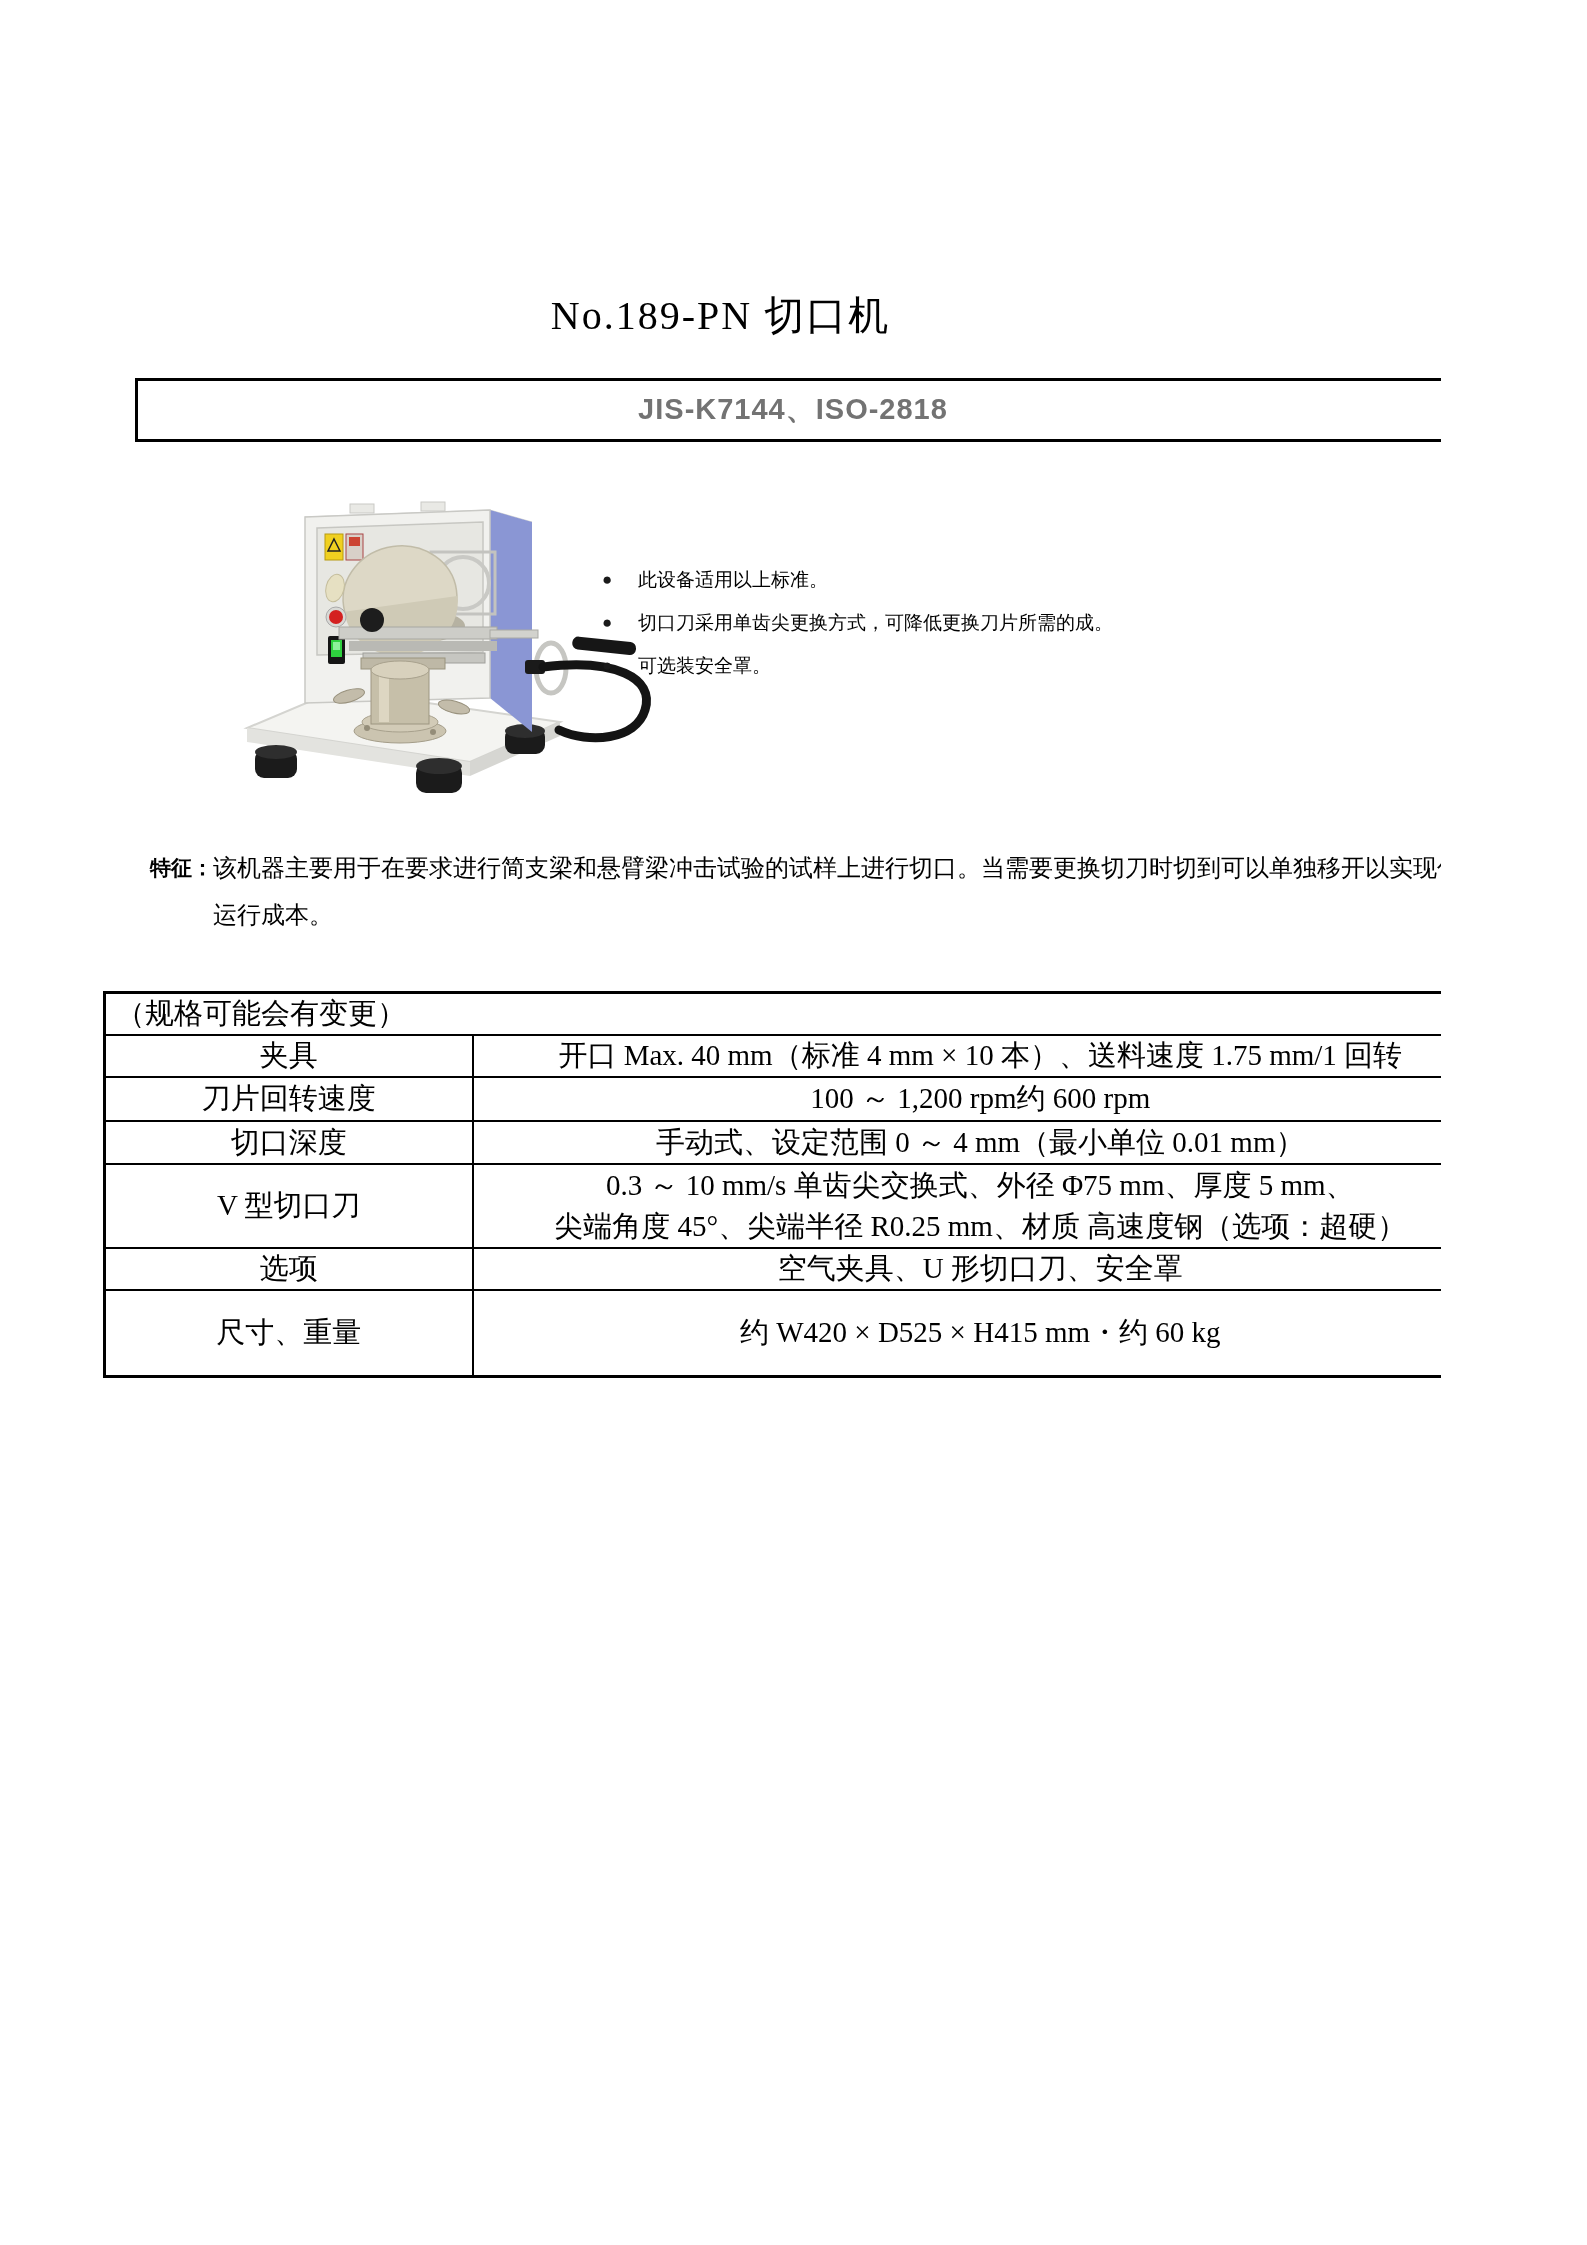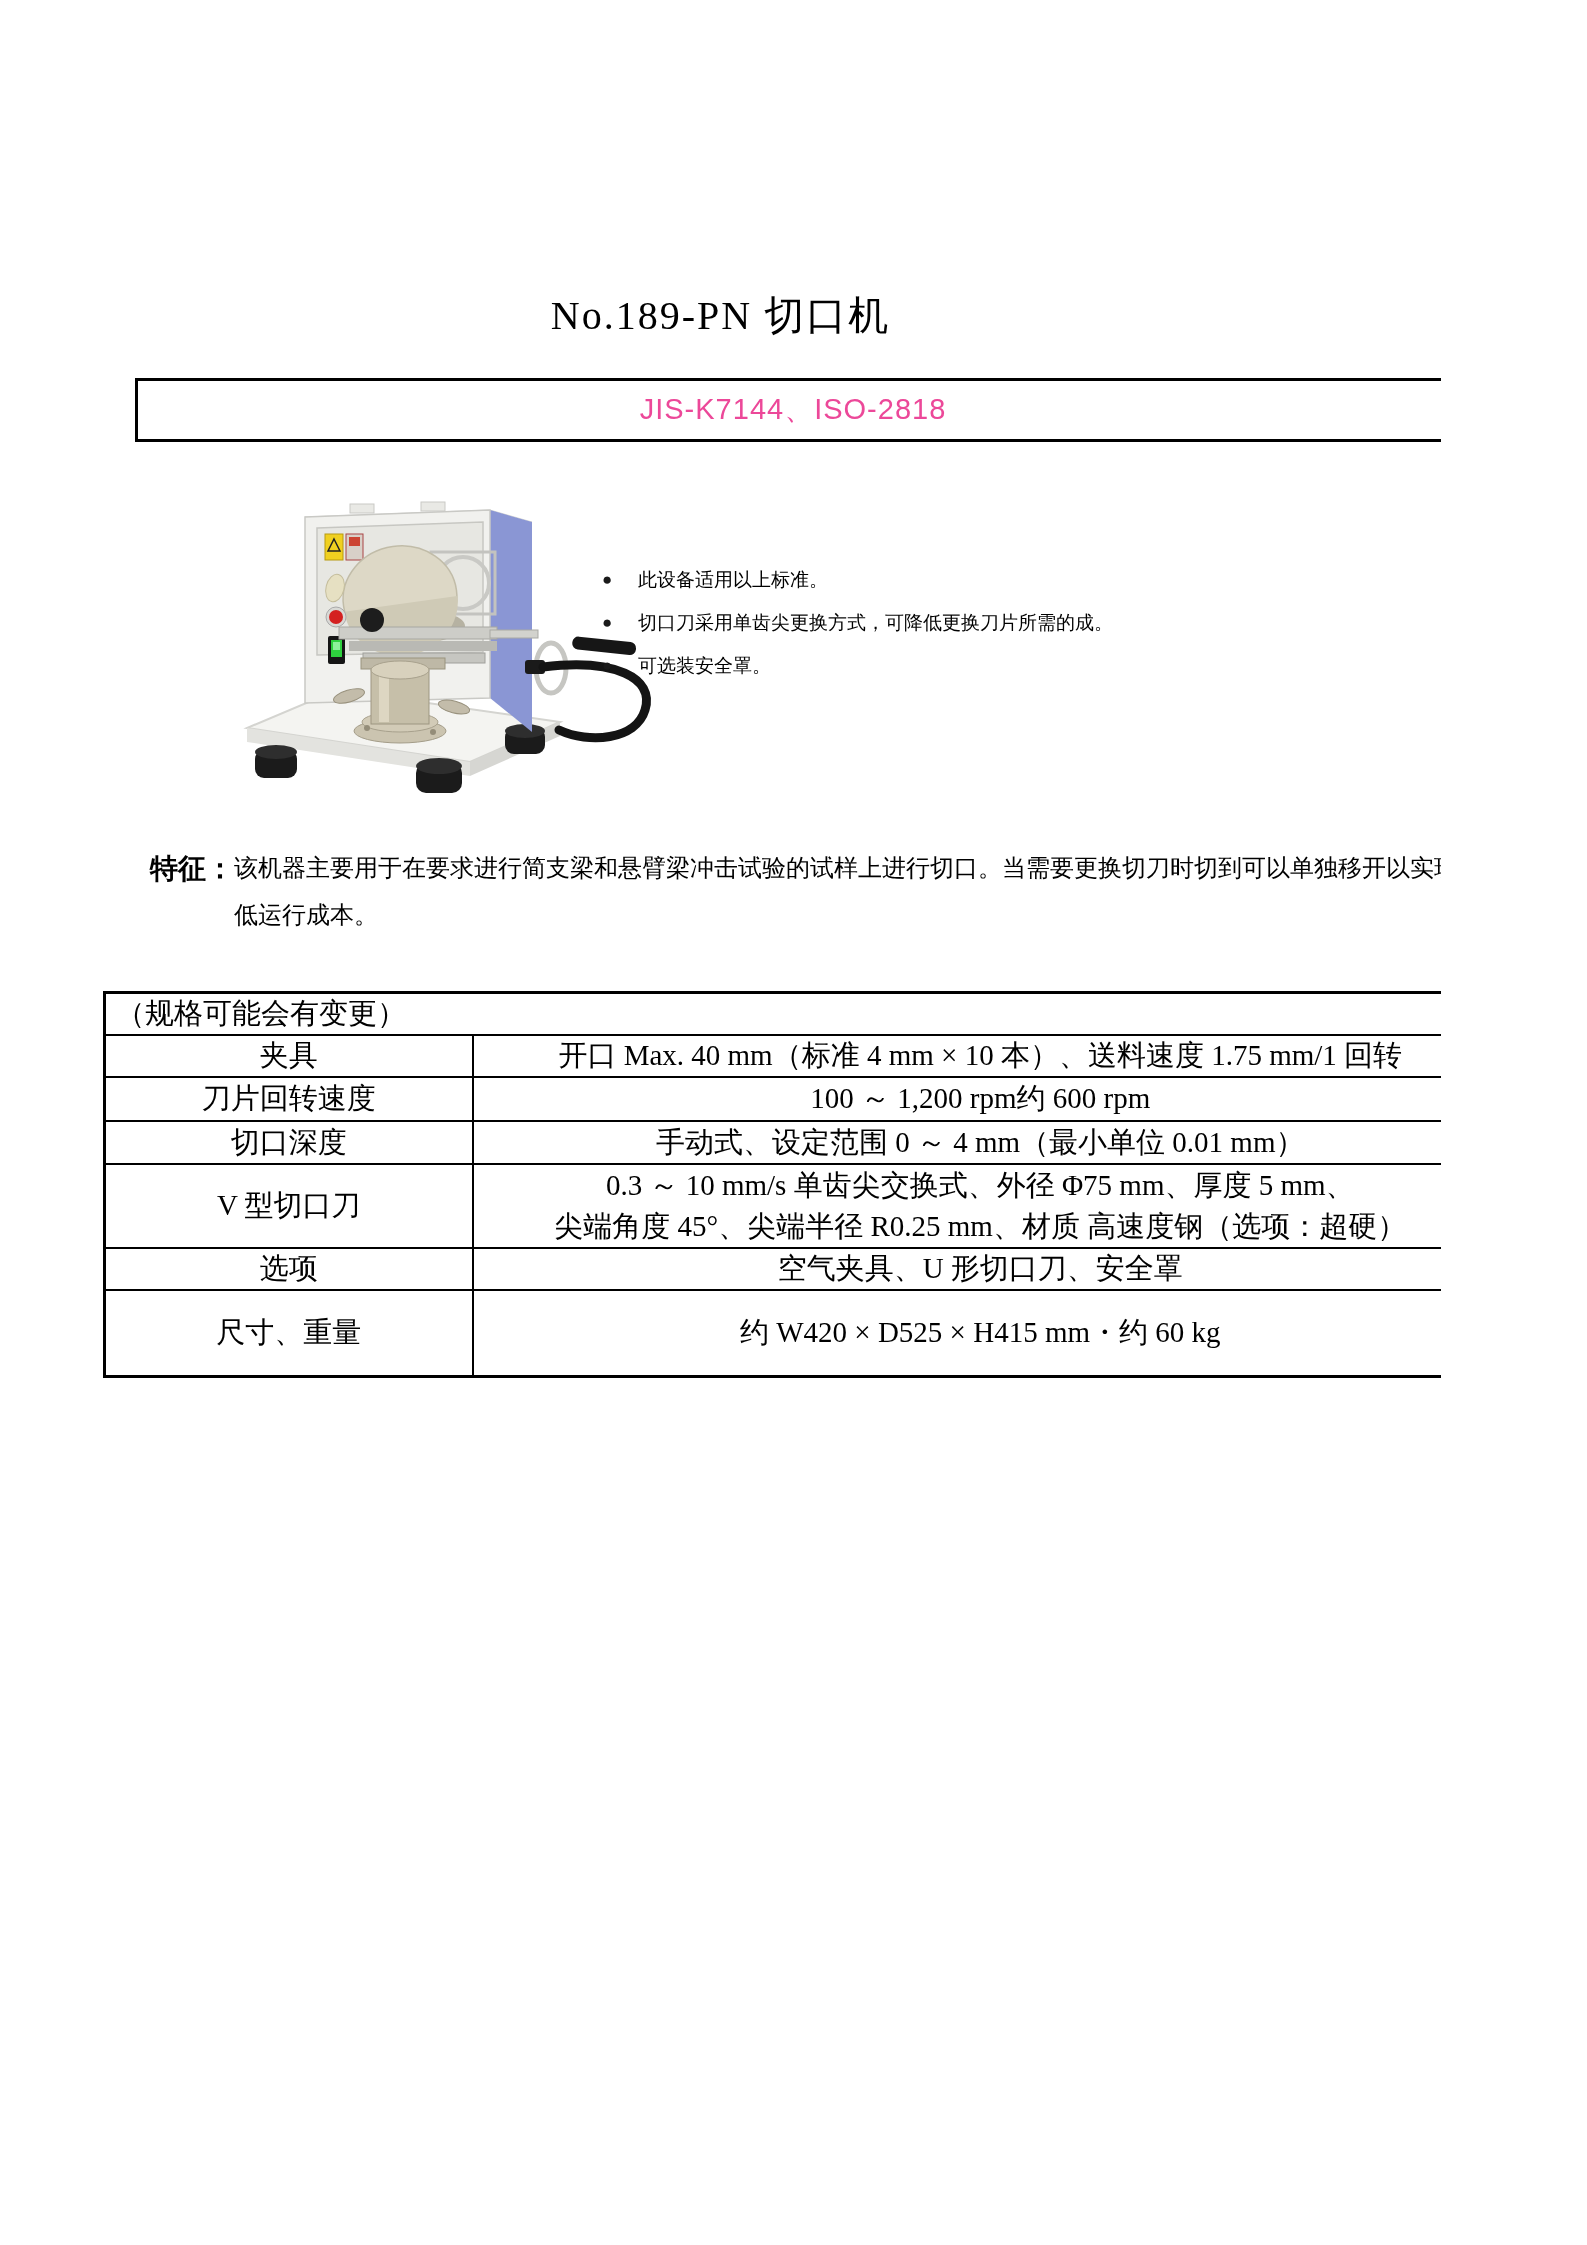--- a/index.html
+++ b/index.html
@@ -28,22 +28,23 @@
     position:absolute;
     left:135px; top:378px;
     width:1316px; height:64px;
     box-sizing:border-box;
     border:3px solid #000;
     display:flex; align-items:center; justify-content:center;
   }
   .standards-box span{
     font-family:"Liberation Sans","DejaVu Sans",sans-serif;
     font-size:29px;
-    color:#ec4899;
+    color:#737373;
     letter-spacing:1px;
+    font-weight:bold;
   }
   
   .product-image{
     position:absolute;
     left:243px; top:500px;
     width:420px; height:300px;
   }
   
   .bullets{
     position:absolute;
@@ -70,21 +71,21 @@
   }
   
   .feature{
     position:absolute;
     left:150px; top:845px;
     width:1320px;
     display:flex;
     align-items:flex-start;
   }
   .feature-label{
-    font-size:28px;
+    font-size:21px;
     font-weight:bold;
     line-height:47px;
     flex:0 0 auto;
     font-family:Liberation Serif, serif;
   }
   .feature-text{
     margin:0 0 0 0;
     font-size:24px;
     line-height:47px;
     width:1268px;

